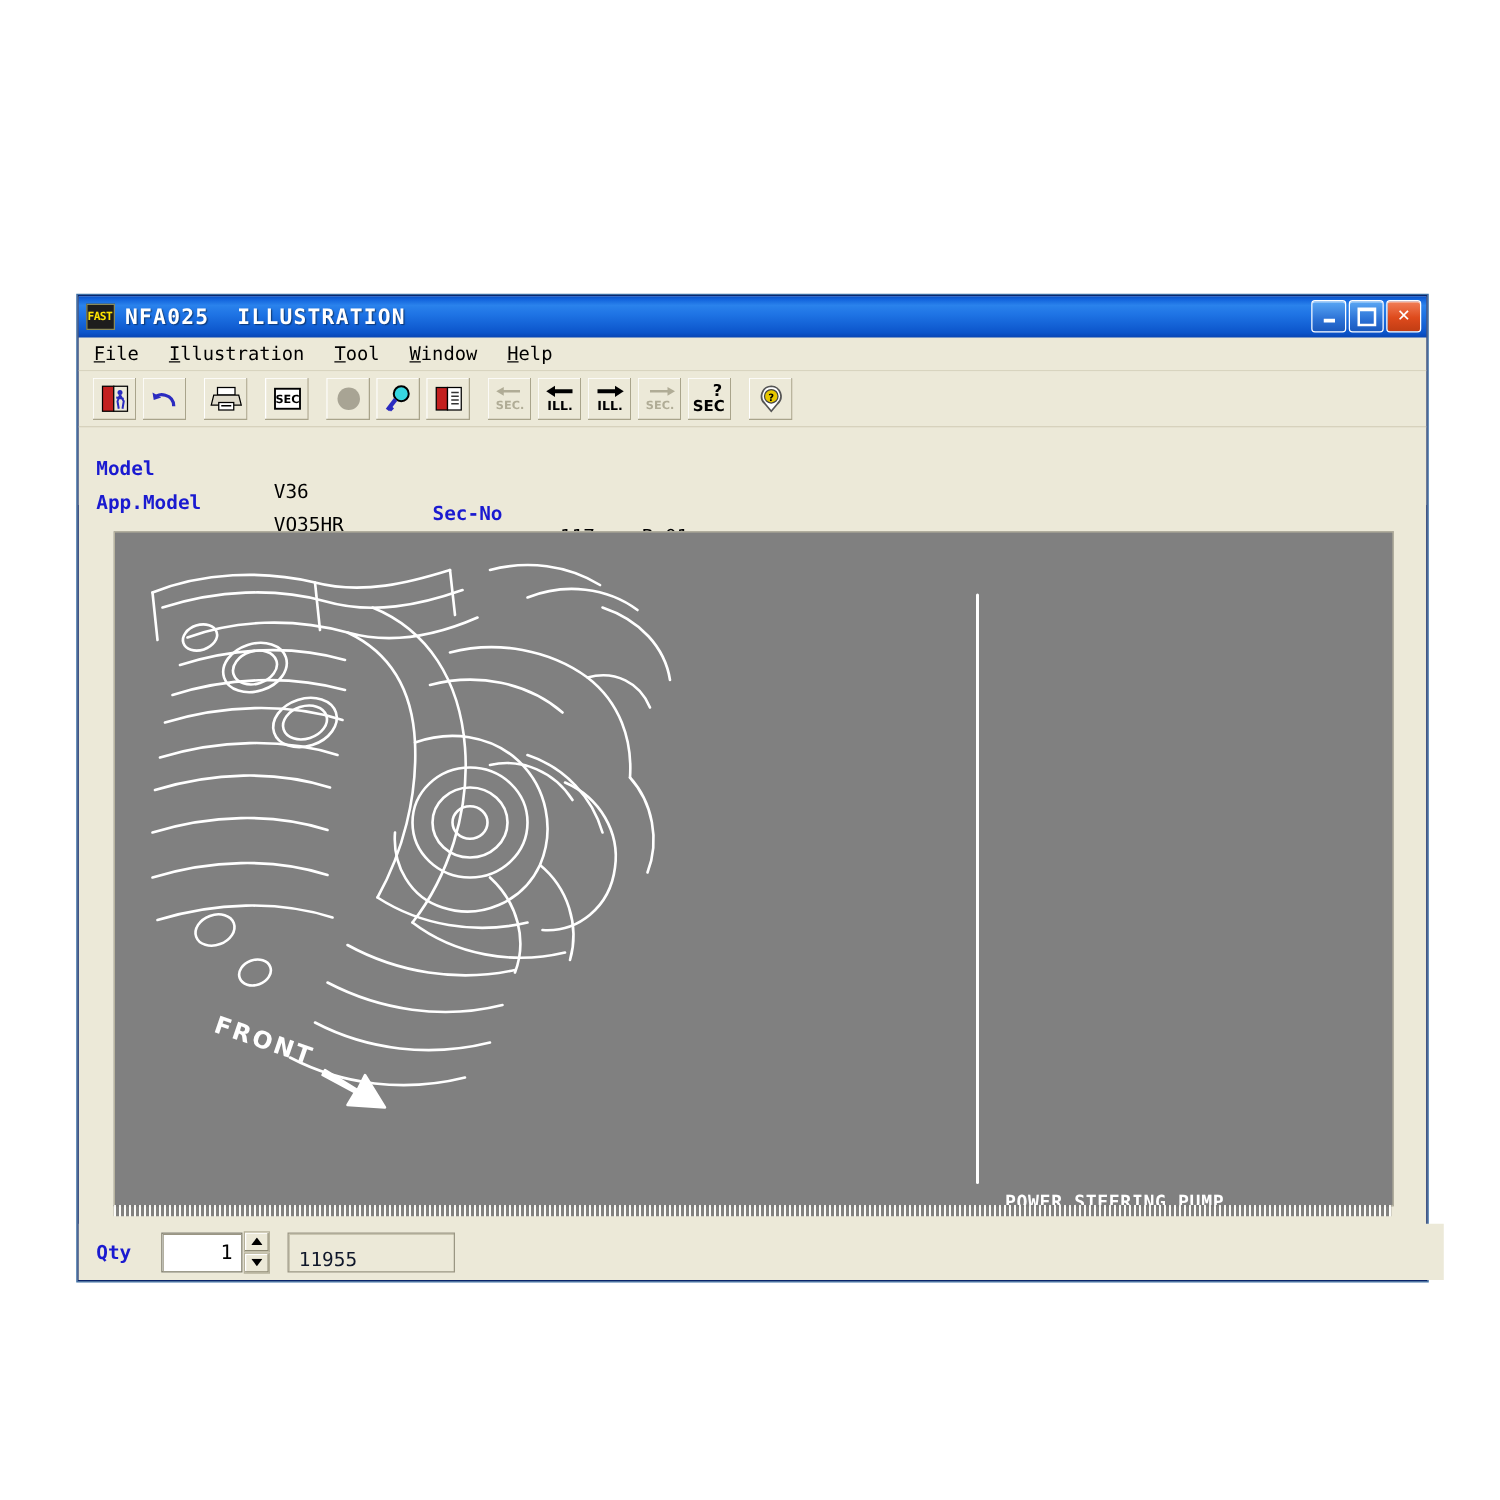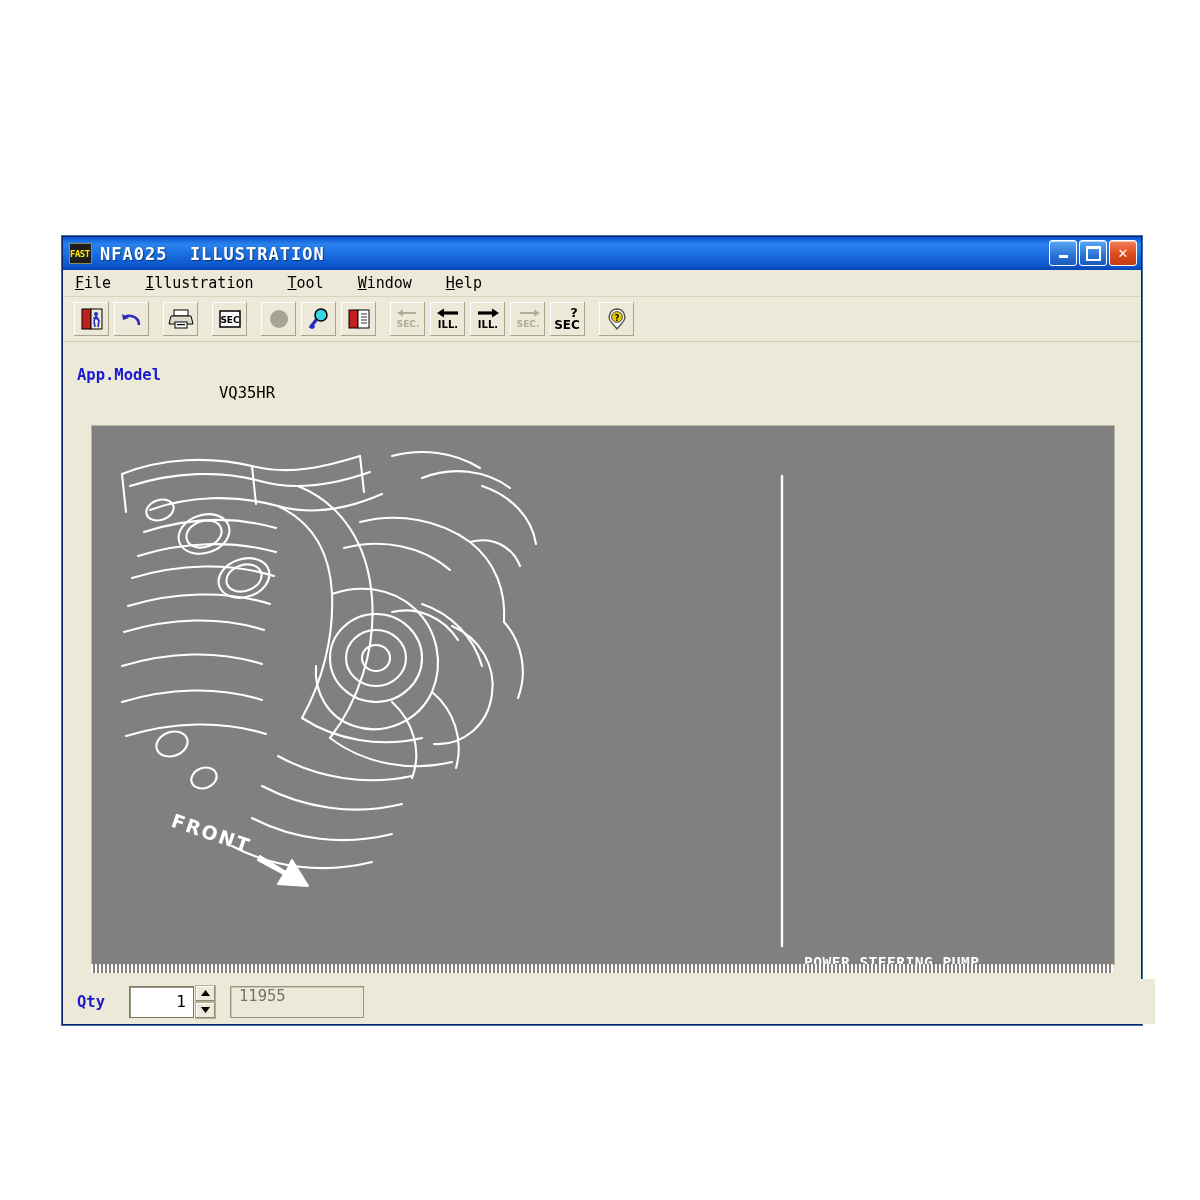--- a/index.html
+++ b/index.html
@@ -40,21 +40,21 @@
     box-shadow:inset 0 1px 0 rgba(255,255,255,.6);
   }
   .wbtn.close{background:linear-gradient(to bottom,#f2805a,#de4a1c 55%,#c13d14);}
   .wbtn .g{color:#fff;font-size:13px;line-height:1;font-weight:bold;font-family:"DejaVu Sans",sans-serif;}
   .wbtn .min-g{display:block;width:9px;height:3px;background:#fff;margin-top:7px;}
   .wbtn .max-g{display:block;width:11px;height:10px;border:2px solid #fff;border-top-width:3px;}
 
   
   .menubar{
     height:26px;background:#ece9d8;display:flex;align-items:center;
-    padding-left:10px;gap:30px;border-bottom:1px solid #d8d4bf;
+    padding-left:10px;gap:20px;border-bottom:1px solid #d8d4bf;
   }
   .menu-item{
     font-size:15px;color:#000;font-family:"DejaVu Sans Mono","Liberation Mono",monospace;
     padding:1px 2px;cursor:default;white-space:nowrap;
   }
   .menu-item u{text-decoration:underline;}
 
   
   .toolbar{
     height:44px;background:#ece9d8;display:flex;align-items:center;
@@ -124,22 +124,22 @@
   .spinner{display:flex;flex-direction:column;margin-left:1px;margin-right:14px;}
   .sp{
     width:19px;height:15px;background:#ece9d8;
     box-shadow:inset -1px -1px 0 #8e8a74, inset 1px 1px 0 #ffffff;
     border:1px solid #b5b19b;display:flex;align-items:center;justify-content:center;
   }
   .sp svg{display:block;}
   .ro-field{
     height:30px;background:#ece9d8;border:1px solid #9a9683;
     box-shadow:inset 1px 1px 0 #c9c5b0;
-    display:flex;align-items:flex-start;padding-left:8px;
-    font-size:15.5px;font-family:"DejaVu Sans Mono","Liberation Mono",monospace;color:#737373;
+    display:flex;align-items:flex-end;padding-left:8px;
+    font-size:15.5px;font-family:"DejaVu Sans Mono","Liberation Mono",monospace;color:#0f172a;
   }
   .ro-pn{width:124px;margin-right:10px;}
   .ro-desc{width:480px;}
 </style>
 </head>
 <body>
 
 <div id="root">
 
   <div class="window">
@@ -269,20 +269,28 @@
         <svg width="24" height="24" viewBox="0 0 24 24">
           <path d="M12 2 a8 8 0 0 1 5 14 l-5 6 l-5 -6 A8 8 0 0 1 12 2 Z" fill="#fff" stroke="#555" stroke-width="1.4"></path>
           <circle cx="12" cy="10" r="5.4" fill="#e8c800" stroke="#444" stroke-width="1"></circle>
           <text x="12" y="13.5" font-size="8" font-family="DejaVu Sans" font-weight="bold" text-anchor="middle" fill="#000">?</text>
         </svg>
       </div>
     </div>
 
     <div class="info">
 
+      <div class="info-row">
+        <span class="lbl" style="left:6px;">Model</span>
+        <span class="val" style="left:148px;">V36</span>
+        <span class="lbl" style="left:275px;">Sec-No</span>
+        <span class="val" style="left:377px;">117-  -B 01</span>
+        <span class="lbl" style="left:527px;">Name</span>
+        <span class="val" style="left:614px;">FAN,COMPRESSOR &amp; POWER STEERING BELT</span>
+      </div>
 
 
       <div class="info-row">
         <span class="lbl" style="left:6px;">App.Model</span>
         <span class="val" style="left:148px;">VQ35HR</span>
       </div>
     </div>
 
     <div class="illus-wrap">
       <div class="illus">

